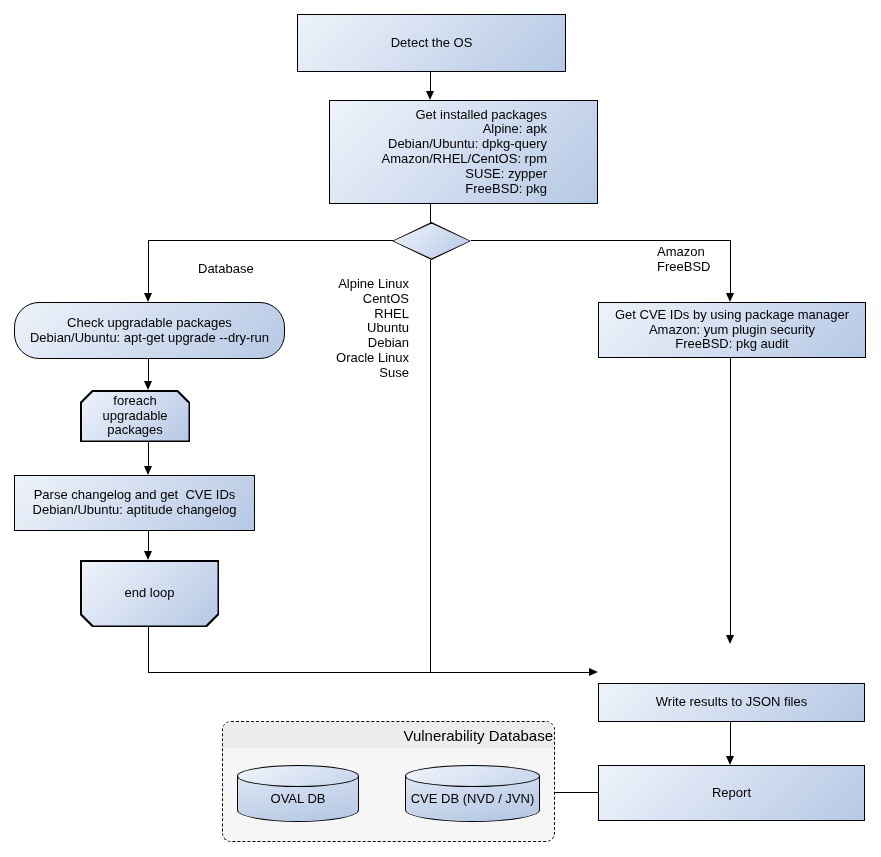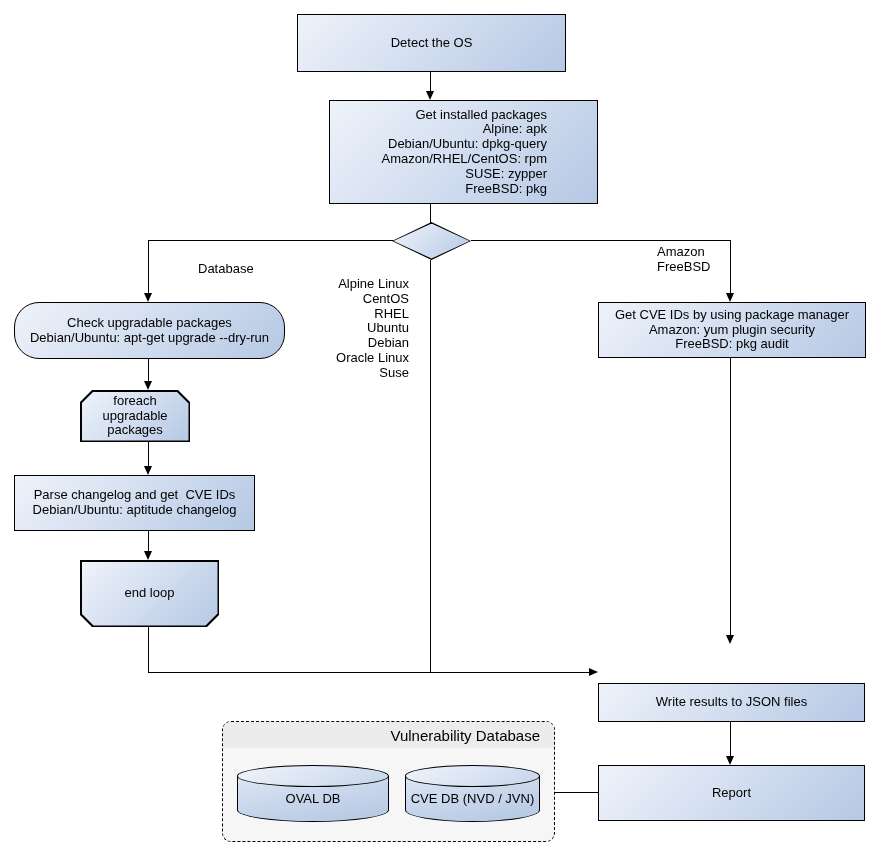--- a/index.html
+++ b/index.html
@@ -34,21 +34,21 @@
   .elabel.right{text-align:right;}
   
   .db-container{
     position:absolute;box-sizing:border-box;
     border:1.4px dashed #000;border-radius:9px;background:#f6f6f6;
   }
   .db-header{
     position:absolute;left:0;right:0;top:0;height:26px;
     background:#ececec;border-radius:8px 8px 0 0;
     display:flex;align-items:center;justify-content:flex-end;
-    padding-right:14px;box-sizing:border-box;
+    padding-right:1px;box-sizing:border-box;
     font-size:15px;
   }
   
   .cylinder{position:absolute;}
   .cyl-body{
     position:absolute;left:0;right:0;top:11px;bottom:0;box-sizing:border-box;
     background:linear-gradient(170deg,#dde6f4 0%,#b3c6e2 100%);
     border:1.4px solid #000;border-top:none;
     border-radius:0 0 50% 50% / 0 0 12px 12px;
   }
@@ -168,21 +168,21 @@
 
   <div class="elabel" style="left:657px;top:245px;">Amazon
 FreeBSD</div>
 
   <div class="db-container" style="left:222px;top:721px;width:333px;height:121px;">
     <div class="db-header">
       <span>Vulnerability Database</span>
     </div>
   </div>
 
-  <div class="cylinder" style="left:237px;top:765px;width:152px;height:57px;text-decoration:underline;">
+  <div class="cylinder" style="left:237px;top:765px;width:122px;height:57px;text-decoration:underline;">
     <div class="cyl-body"></div>
     <div class="cyl-cap"></div>
     <div class="cyl-label">OVAL DB</div>
   </div>
 
   <div class="cylinder" style="left:405px;top:765px;width:135px;height:57px;">
     <div class="cyl-body"></div>
     <div class="cyl-cap"></div>
     <div class="cyl-label">CVE DB (NVD / JVN)</div>
   </div>

